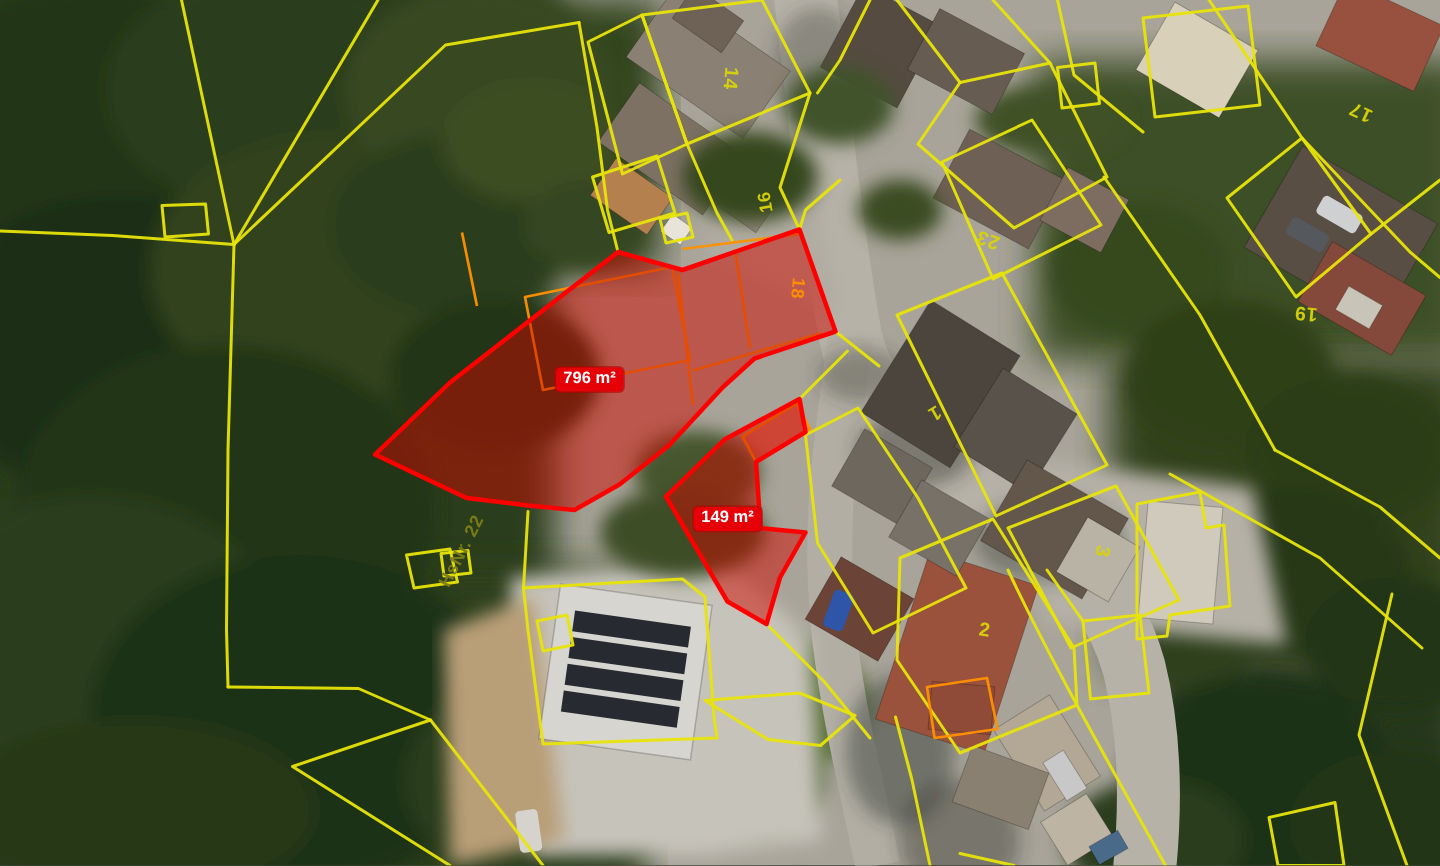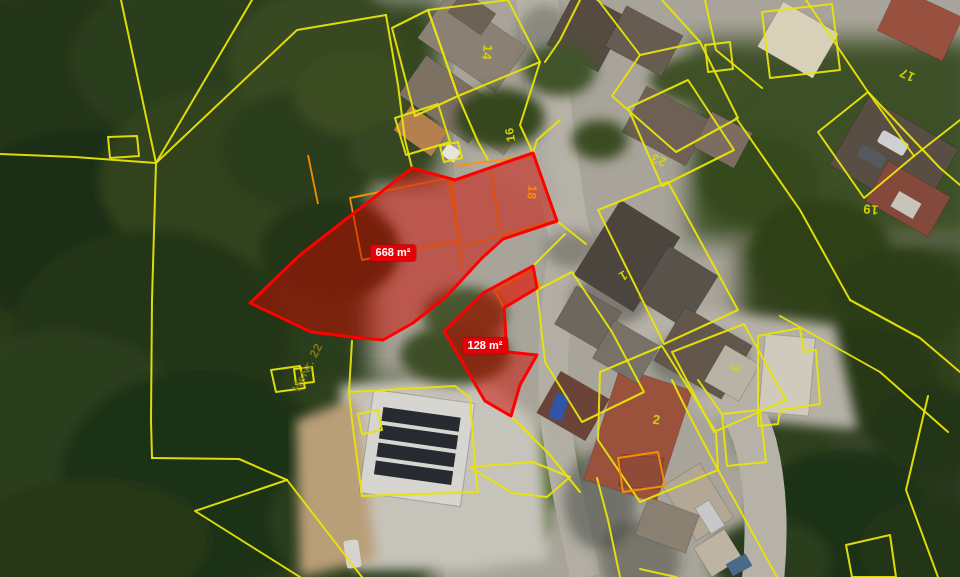--- a/index.html
+++ b/index.html
@@ -220,17 +220,17 @@
         <text transform="translate(909 71) rotate(-155)" fill="#d9d409" font-size="13" text-anchor="middle" class="pnum" opacity="0.95">17</text>
         <text transform="translate(871 205) rotate(185)" fill="#d9d409" font-size="13" text-anchor="middle" class="pnum" opacity="0.95">19</text>
         <text transform="translate(621 272) rotate(150)" fill="#d9d409" font-size="13" text-anchor="middle" class="pnum" opacity="0.95">1</text>
         <text transform="translate(731 367) rotate(100)" fill="#d9d409" font-size="13" text-anchor="middle" class="pnum" opacity="0.95">3</text>
         <text transform="translate(656 424) rotate(8)" fill="#d9d409" font-size="13" text-anchor="middle" class="pnum" opacity="0.95">2</text>
         <text transform="translate(311 369) rotate(-63)" fill="#7e7e18" font-size="12" text-anchor="middle" class="pnum" opacity="0.95">HsNr. 22</text>
       </g>
   </svg>
 
   <div id="badges">
-      <div class="area-badge" style="left: 393px; top: 253px;">668 m²</div>
-      <div class="area-badge" style="left: 485px; top: 346px;">128 m²</div>
+      <div class="area-badge" style="left: 393px; top: 253px;">796 m²</div>
+      <div class="area-badge" style="left: 485px; top: 346px;">149 m²</div>
     </div>
 
 </div>
 
 </body></html>

